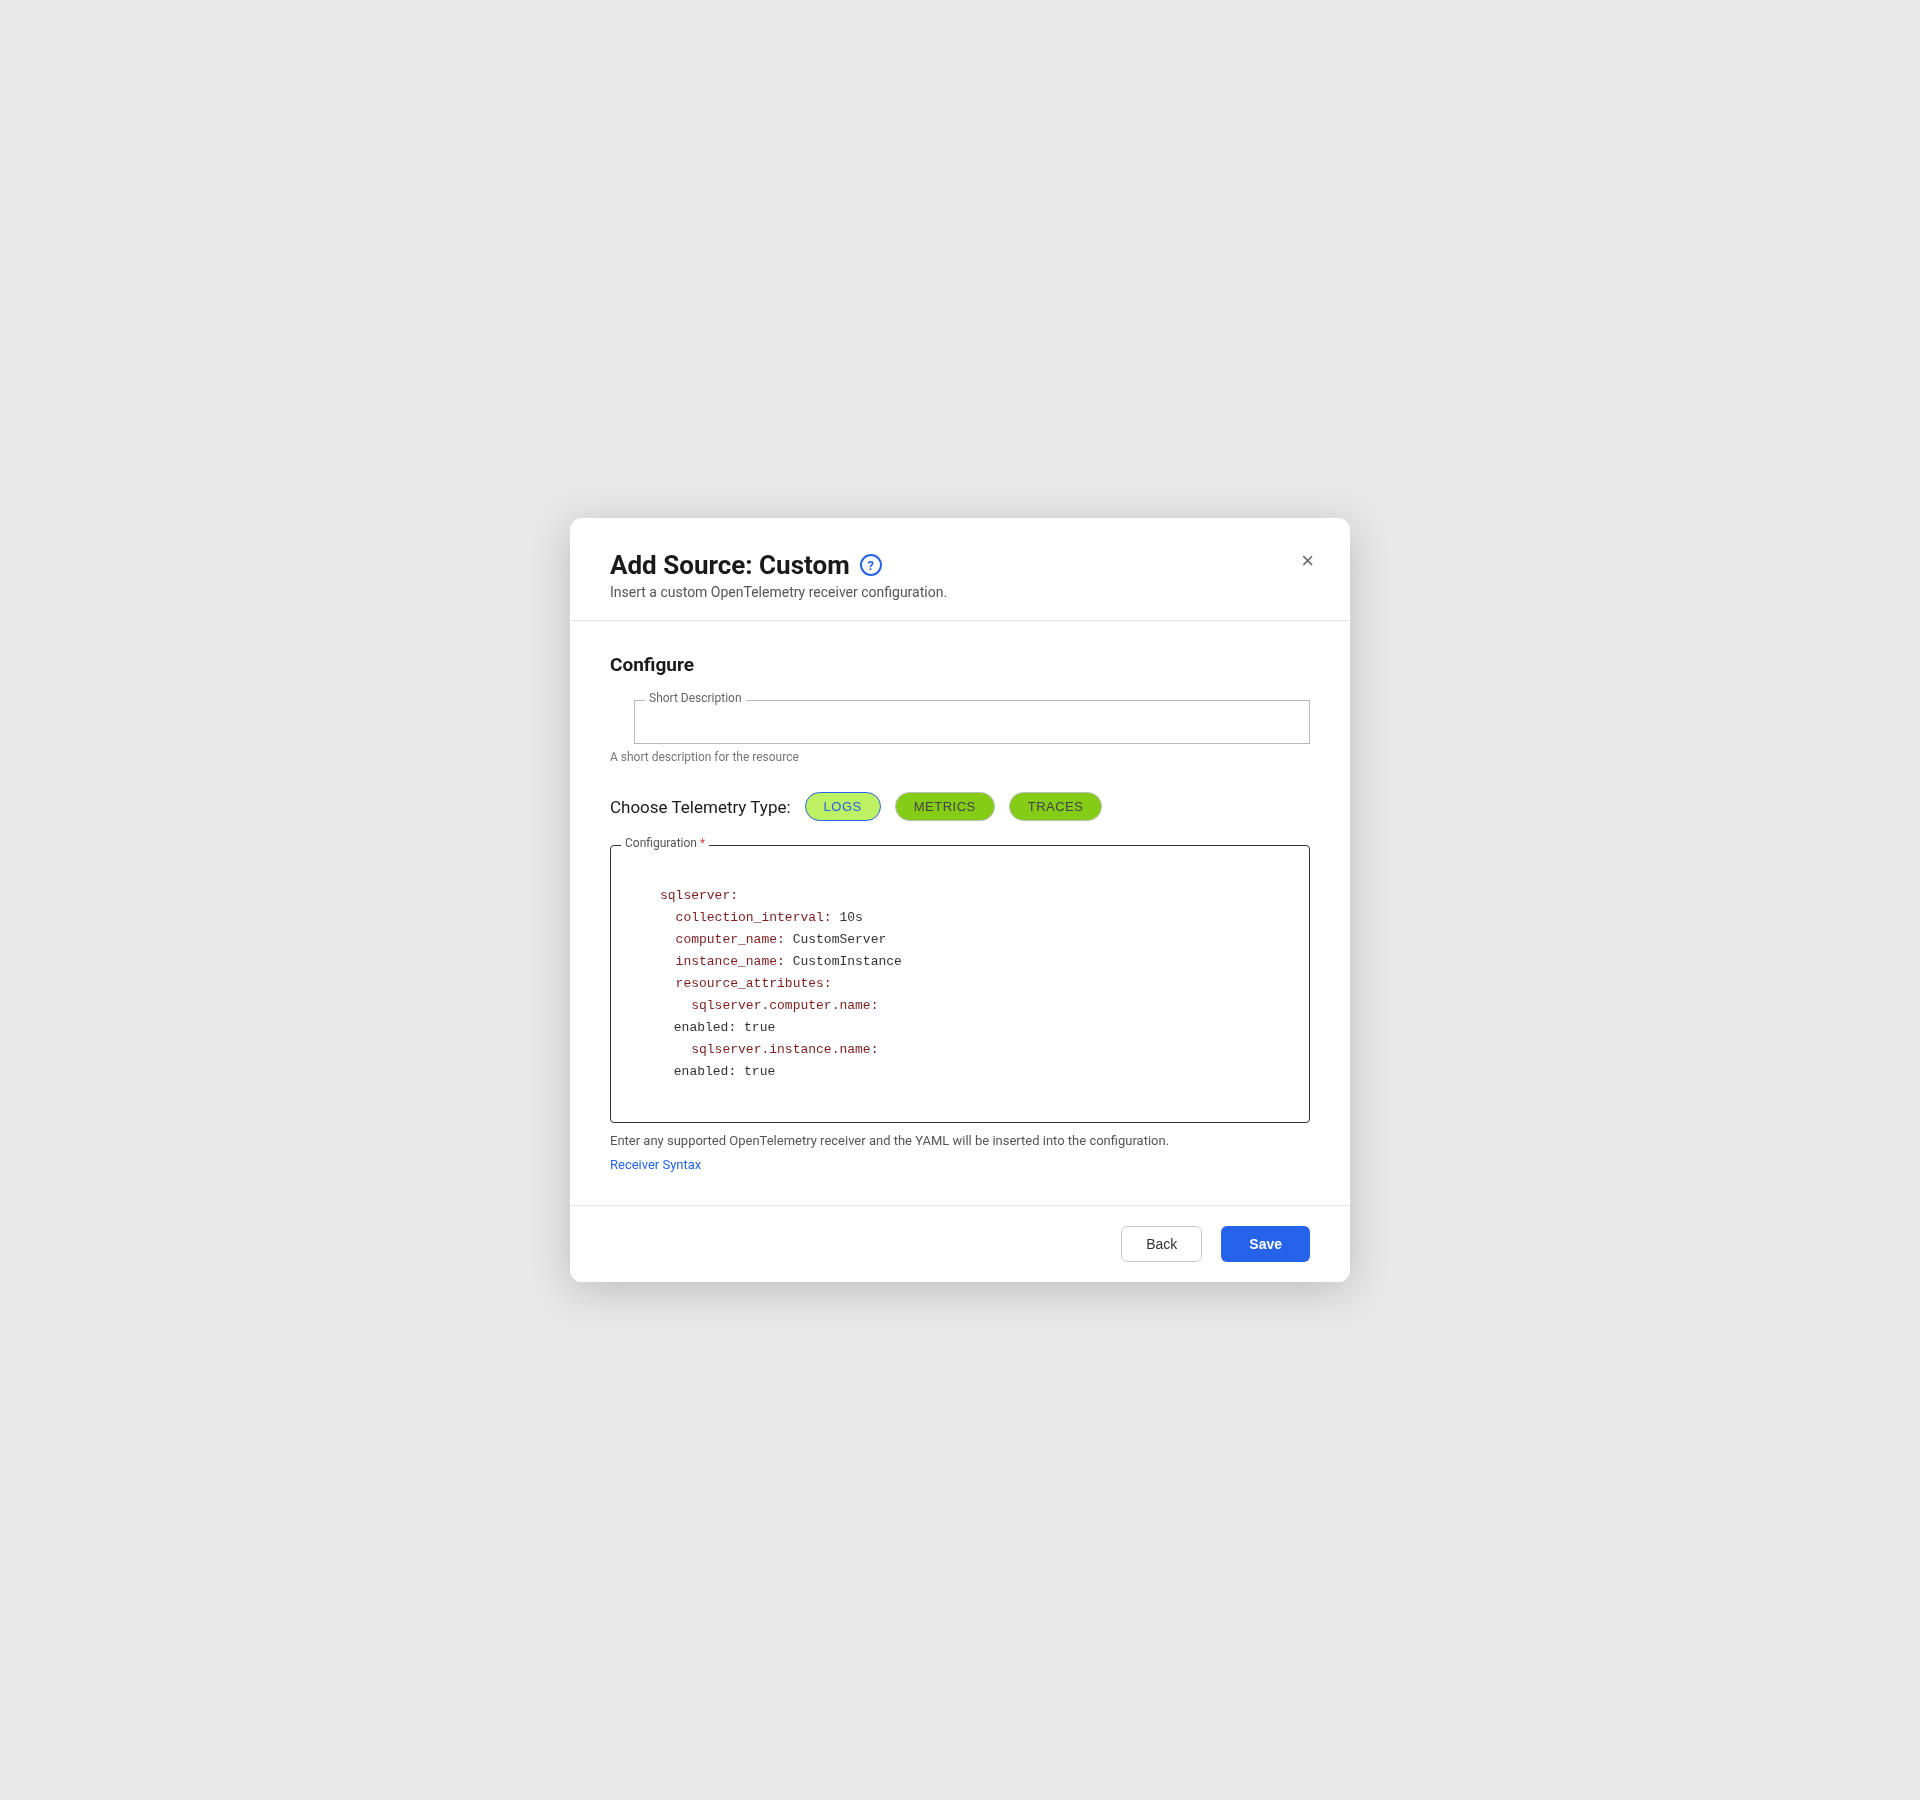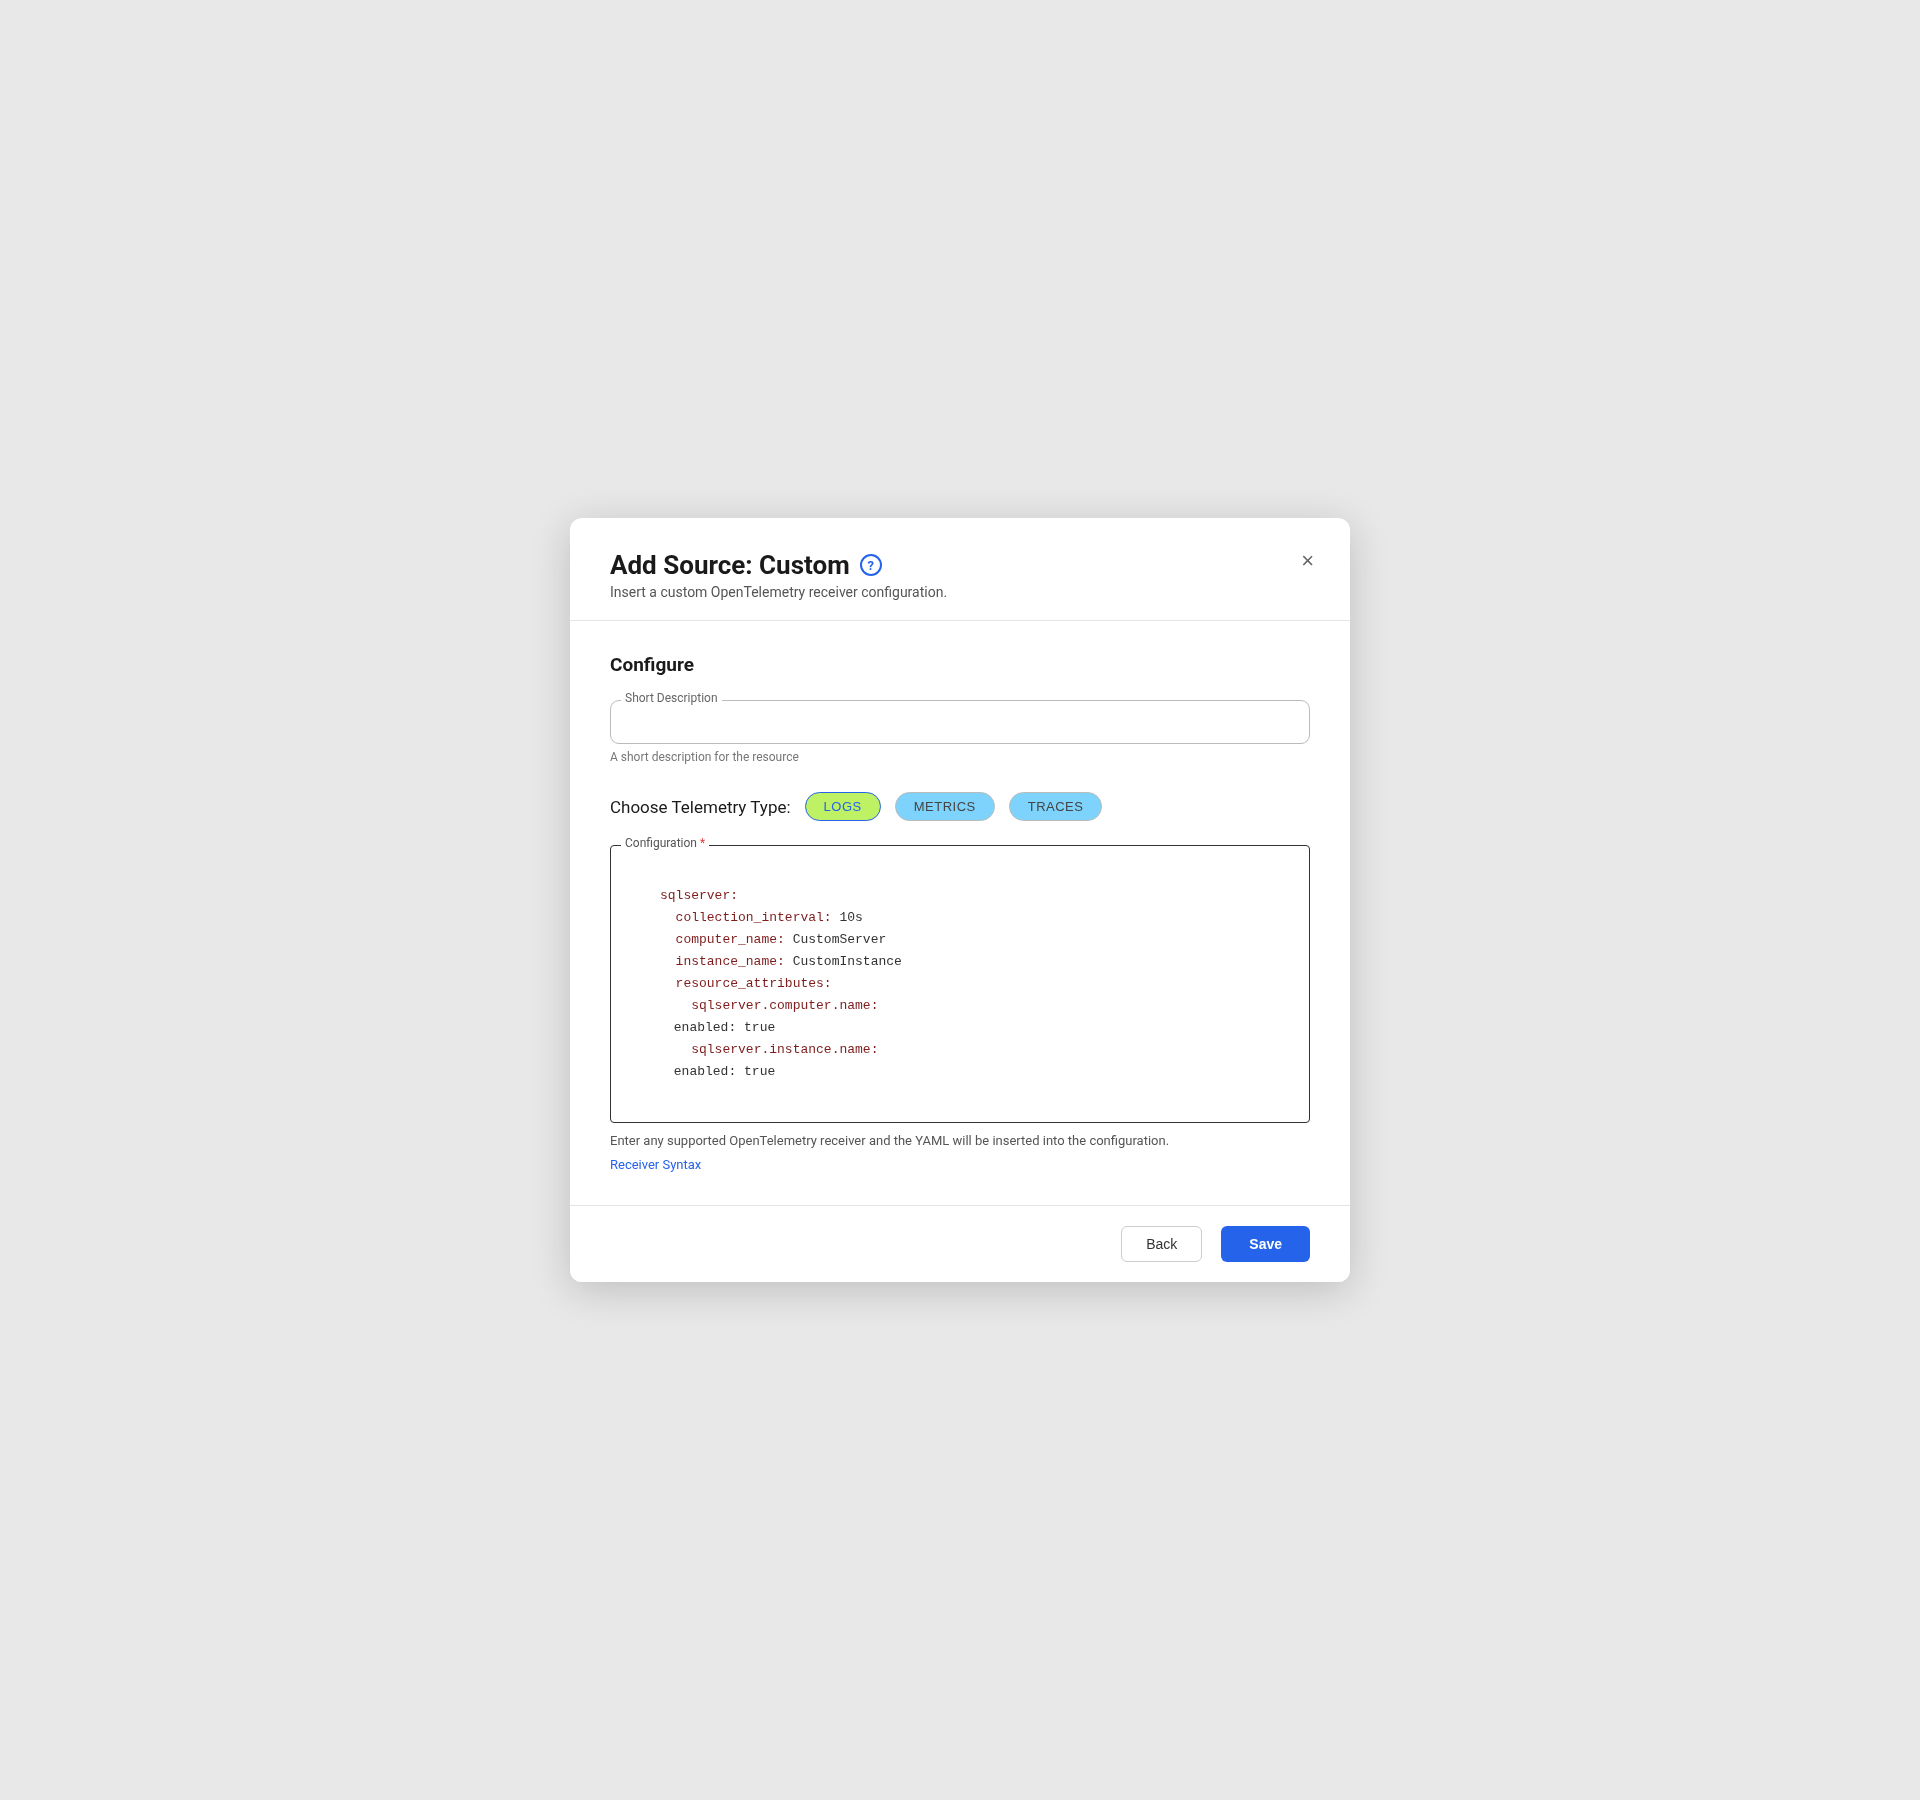--- a/index.html
+++ b/index.html
@@ -101,23 +101,24 @@
       margin-bottom: 24px;
     }
 
     .field-group {
       margin-bottom: 28px;
     }
 
     .field-wrapper {
       position: relative;
       border: 1px solid #bbb;
-      border-radius: 9px;
+      border-radius: 0;
       padding: 8px 12px 10px 12px;
       background: #fff;
+      margin-left: 24px;
     }
 
     .field-label {
       position: absolute;
       top: -10px;
       left: 10px;
       background: #fff;
       padding: 0 4px;
       font-size: 12px;
       color: #666;
@@ -153,21 +154,21 @@
       color: #1a1a1a;
       white-space: nowrap;
     }
 
     .telemetry-btn {
       border: 1.5px solid #bbb;
       border-radius: 20px;
       padding: 6px 18px;
       font-size: 13px;
       font-weight: 500;
-      background: #7dd3fc;
+      background: #84cc16;
       color: #444;
       cursor: pointer;
       letter-spacing: 0.5px;
     }
 
     .telemetry-btn.active {
       border-color: #2563eb;
       color: #2563eb;
       background: #bef264;
     }

